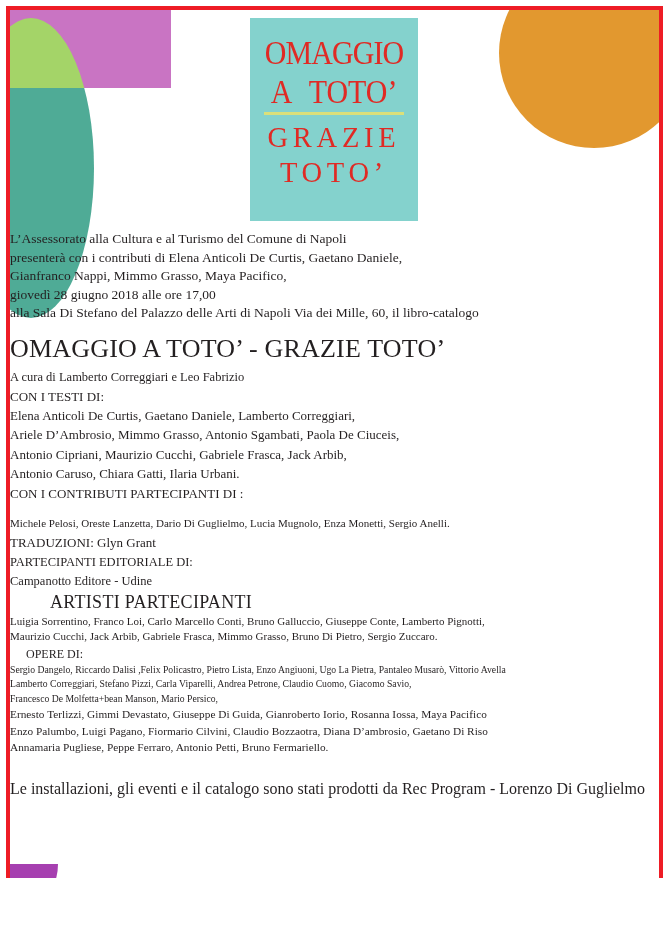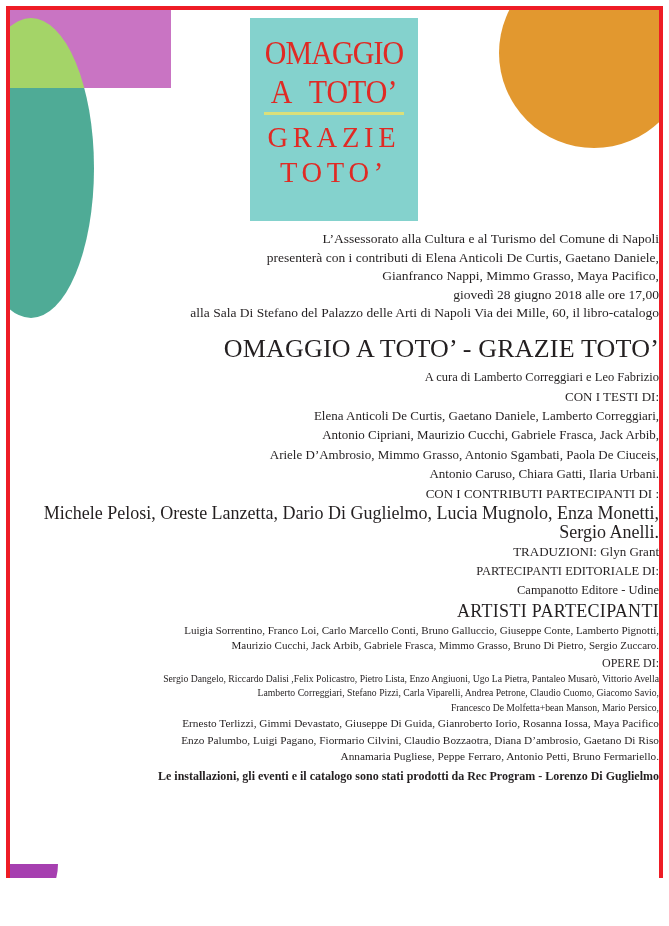--- a/index.html
+++ b/index.html
@@ -153,21 +153,21 @@
     transform: scaleX(0.95);
   }
 
   
   .body-text {
     position: absolute;
     left: 0;
     top: 220px;
     width: 649px;
     z-index: 10;
-    text-align: right;
+    text-align: left;
     color: #231f20;
   }
   .line {
     display: block;
     white-space: nowrap;
   }
   .intro .line {
     font-size: 13.5px;
     line-height: 18.5px;
   }
@@ -188,22 +188,23 @@
   }
   .names-md .line {
     font-size: 13px;
     line-height: 19.5px;
   }
   .head-caps {
     font-size: 13px;
     line-height: 20px;
   }
   .photo-names {
-    font-size: 18px;
-    line-height: 19px;
+    font-size: 11px;
+    line-height: 19px;
+    margin-top: 10px;
   }
   .traduzioni {
     font-size: 13px;
     line-height: 20px;
   }
   .realizzazione {
     font-size: 12.5px;
     line-height: 19px;
   }
   .editore {
@@ -231,24 +232,23 @@
   }
   .tiny-names .line {
     font-size: 9.7px;
     line-height: 14.5px;
   }
   .artist-list .line {
     font-size: 11.3px;
     line-height: 16.5px;
   }
   .footer-note {
-    font-size: 12px;
+    font-size: 16px;
     line-height: 18px;
-    margin-top: 2px;
-    font-weight: bold;
+    margin-top: 24px;
   }
 </style>
 </head>
 <body>
 
 <div class="poster">
 
   <div class="canvas">
 
     <div class="deco-green-ellipse"></div>
@@ -279,22 +279,22 @@
         <span class="line">giovedì 28 giugno 2018 alle ore 17,00</span>
         <span class="line">alla Sala Di Stefano del Palazzo delle Arti di Napoli Via dei Mille, 60, il libro-catalogo</span>
       </div>
 
       <div class="main-title">OMAGGIO A TOTO’ - GRAZIE TOTO’</div>
       <div class="subtitle">A cura di Lamberto Correggiari e Leo Fabrizio</div>
       <div class="head-sm">CON I TESTI DI:</div>
 
       <div class="names-md">
         <span class="line">Elena Anticoli De Curtis, Gaetano Daniele,  Lamberto Correggiari,</span>
+        <span class="line">Ariele D’Ambrosio, Mimmo Grasso, Antonio Sgambati, Paola De Ciuceis,</span>
         <span class="line">Antonio Cipriani, Maurizio Cucchi, Gabriele Frasca, Jack Arbib,</span>
-        <span class="line">Ariele D’Ambrosio, Mimmo Grasso, Antonio Sgambati, Paola De Ciuceis,</span>
         <span class="line">Antonio Caruso, Chiara Gatti, Ilaria Urbani.</span>
       </div>
 
       <div class="head-caps">CON I CONTRIBUTI PARTECIPANTI  DI :</div>
       <div class="photo-names">Michele Pelosi, Oreste Lanzetta, Dario Di Guglielmo, Lucia Mugnolo, Enza Monetti, Sergio Anelli.</div>
       <div class="traduzioni">TRADUZIONI: Glyn Grant</div>
       <div class="realizzazione">PARTECIPANTI EDITORIALE DI:</div>
       <div class="editore">Campanotto Editore - Udine</div>
       <div class="artisti">ARTISTI PARTECIPANTI</div>
 

